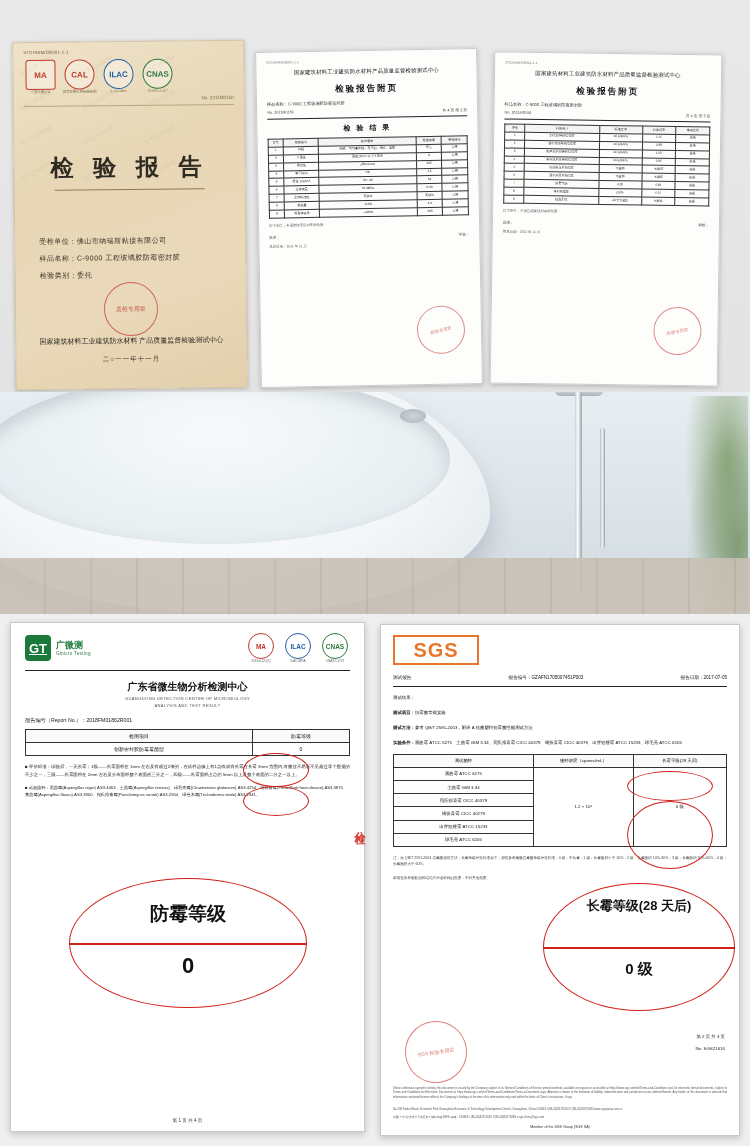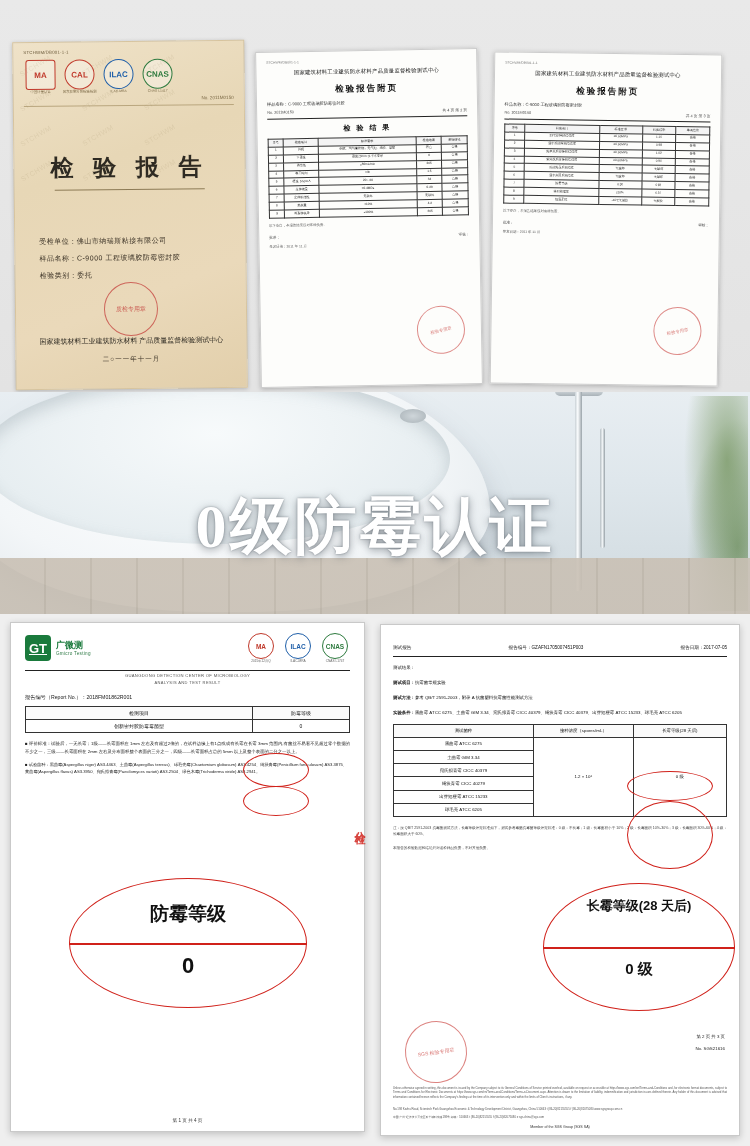--- a/index.html
+++ b/index.html
@@ -504,21 +504,20 @@
   <div class="hero">
     <div class="tub">
       <div class="tub-inner"></div>
       <div class="drain"></div>
     </div>
     <div class="faucet-head"></div>
     <div class="faucet"></div>
     <div class="hose"></div>
     <div class="plant"></div>
     <div class="floor"></div>
-    <div class="hero-title">0级防霉认证</div>
   </div>
 
   <div class="bottom-band">
 
     <div class="rpt rptL">
       <div class="gt-head">
         <div class="gt-logo">
           <div class="gt-badge">GT</div>
           <div class="gt-name">
             <span>广微测</span>
@@ -535,20 +534,21 @@
             <div class="mark-cap">ILAC-MRA</div>
           </div>
           <div class="mark-col">
             <div class="mark g">CNAS</div>
             <div class="mark-cap">CNAS L1747</div>
           </div>
         </div>
       </div>
       <div class="hr-dark"></div>
 
+      <div class="ctr-title">广东省微生物分析检测中心</div>
       <div class="ctr-en">GUANGDONG DETECTION CENTER OF MICROBIOLOGY</div>
       <div class="ctr-en2">ANALYSIS AND TEST RESULT</div>
 
       <div class="rno">报告编号（Report No.）：2018FM01862R001</div>
 
       <table class="tbl2">
         <thead>
           <tr>
             <th style="width:70%">检测项目</th>
             <th>防霉等级</th>
@@ -570,20 +570,23 @@
 
       <div class="circle-anno" style="left:58px; top:255px; width:238px; height:130px;"></div>
       <div class="anno-text" style="left:58px; top:278px; width:238px; font-size:19px;">防霉等级</div>
       <div class="anno-text" style="left:58px; top:330px; width:238px; font-size:22px;">0</div>
       <div style="position:absolute;left:58px;top:320px;width:238px;height:1.6px;background:#d0211a;"></div>
 
       <div class="pg">第 1 页 共 4 页</div>
     </div>
 
     <div class="rpt rptR">
+      <div style="display:flex;align-items:flex-start;justify-content:space-between;">
+        <div class="sgs-logo">SGS</div>
+      </div>
 
       <div class="sgs-meta">
         <span>测试报告</span>
         <span>
           <span>报告编号：</span><span>GZAFN1705007451P003</span>
         </span>
         <span>
           <span>报告日期：</span><span>2017-07-05</span>
         </span>
       </div>

